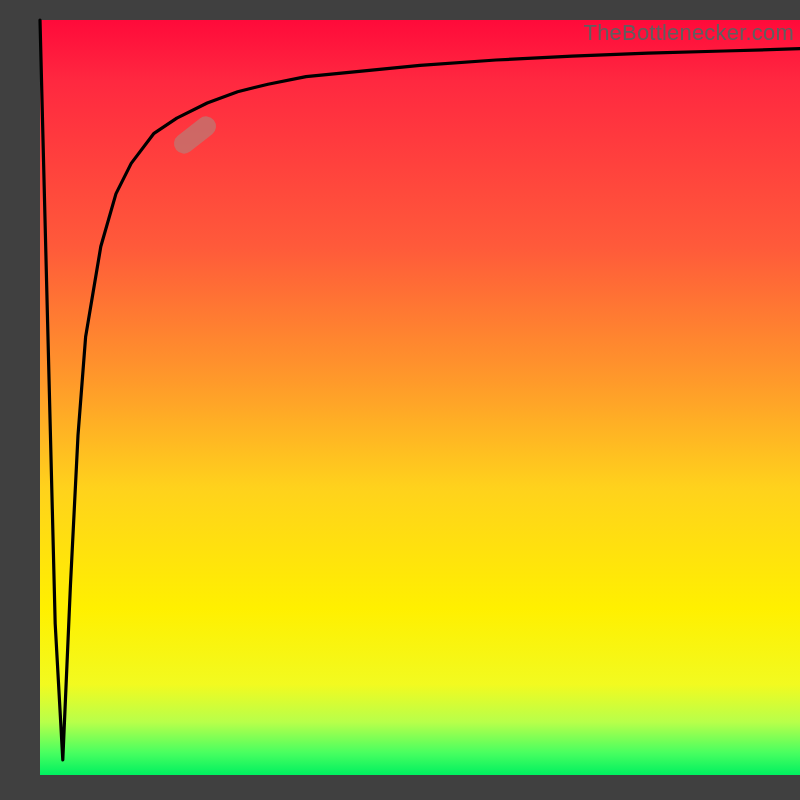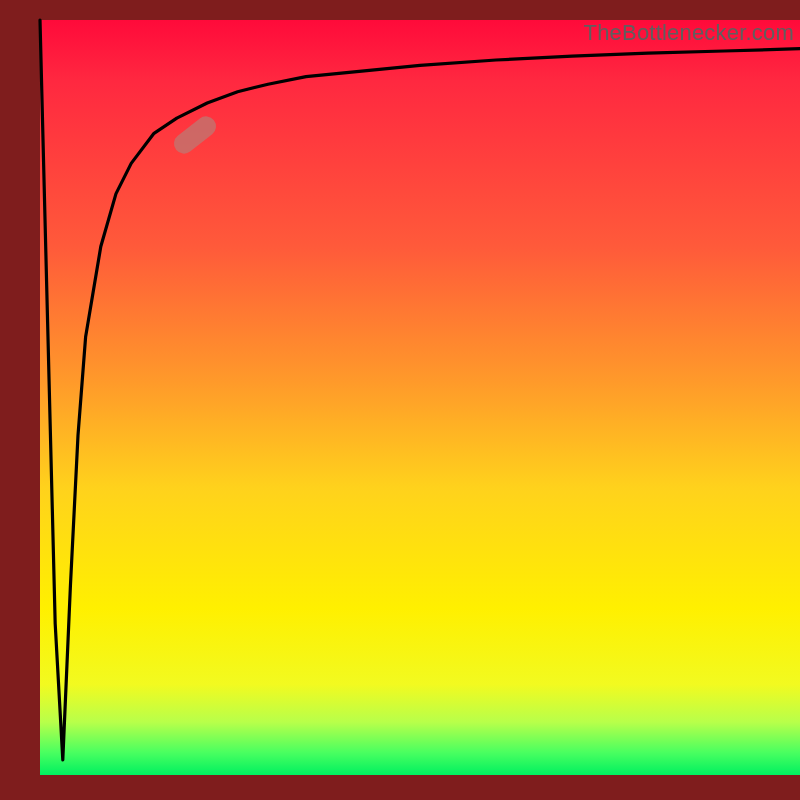--- a/index.html
+++ b/index.html
@@ -7,21 +7,21 @@
     padding: 0;
     width: 800px;
     height: 800px;
     overflow: hidden;
     font-family: Arial, Helvetica, sans-serif;
   }
   .canvas {
     position: relative;
     width: 800px;
     height: 800px;
-    background: #7f1d1d;
+    background: #404040;
   }
   .plot-area {
     position: absolute;
     left: 40px;
     top: 20px;
     width: 760px;
     height: 755px;
     
     background: linear-gradient(
       to bottom,

